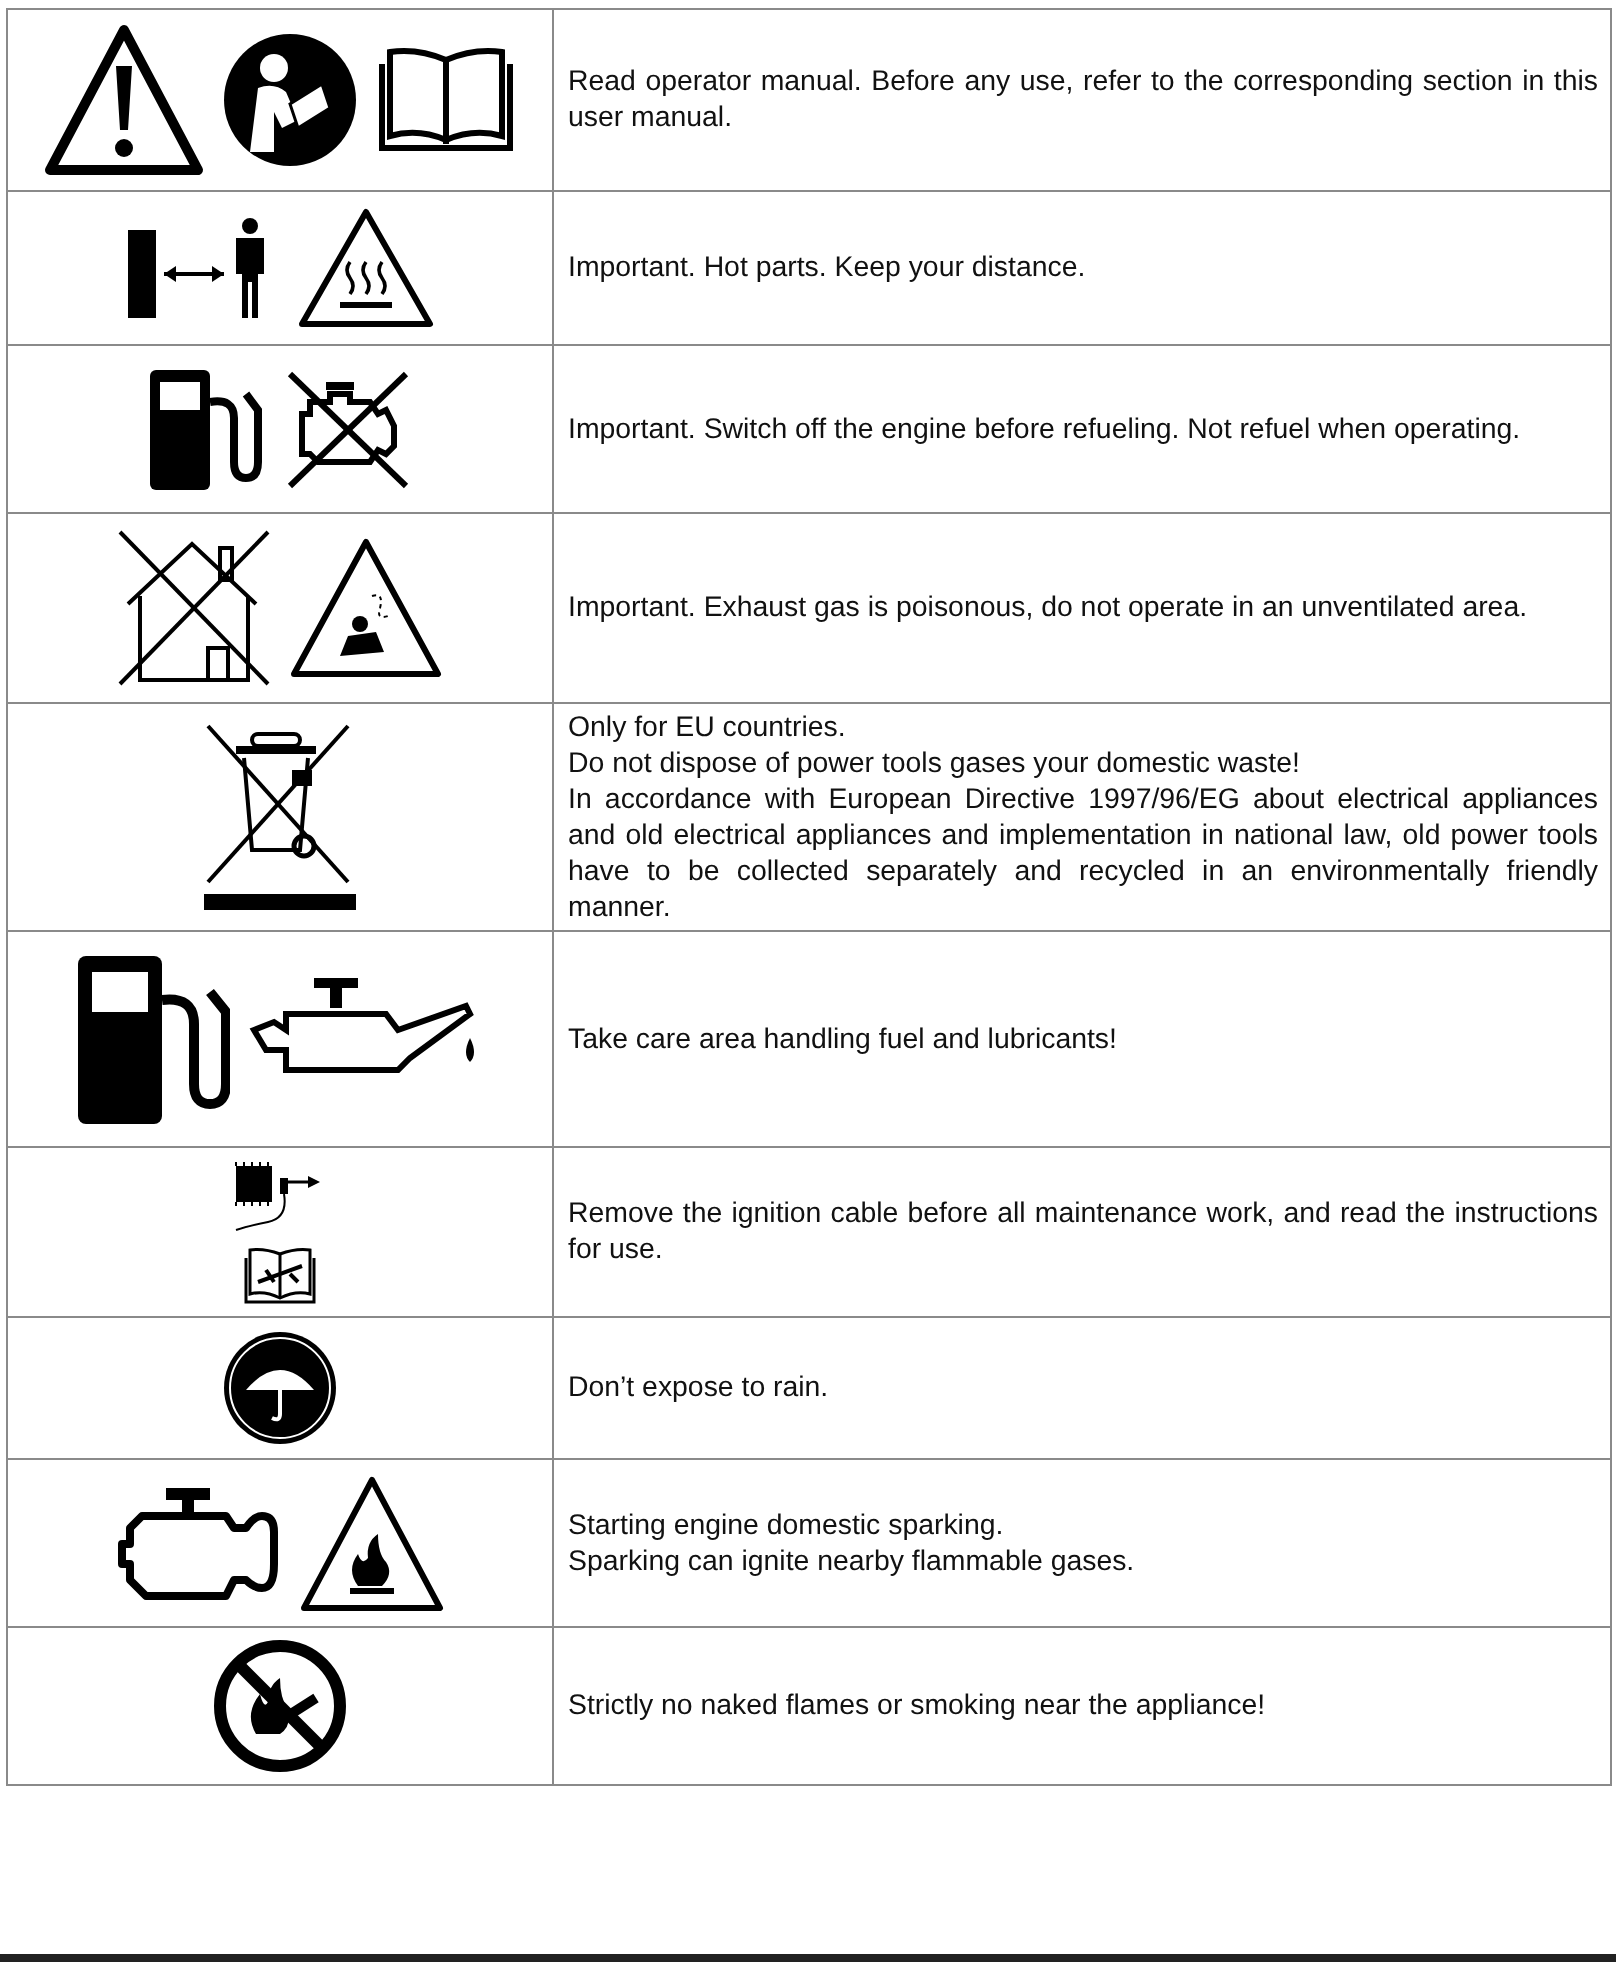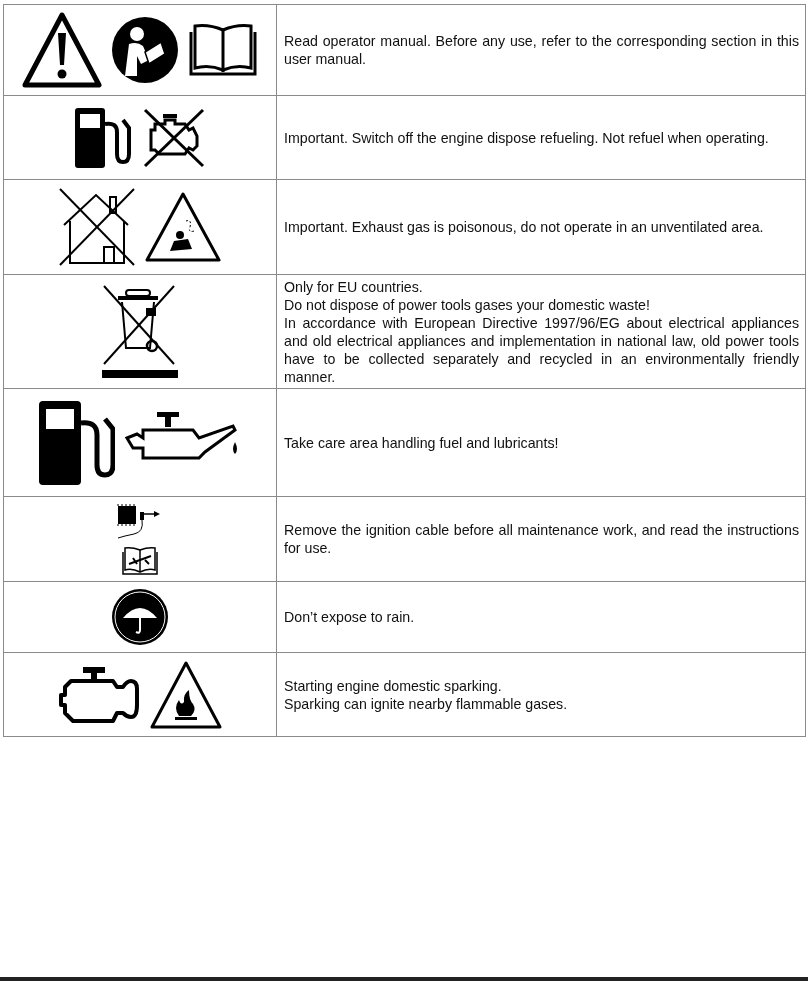--- a/index.html
+++ b/index.html
@@ -38,39 +38,60 @@
               <path d="M8 4 Q22 2 36 8 Q50 2 64 4 L64 46 Q50 42 36 48 Q22 42 8 46 Z" fill="none" stroke="#000" stroke-width="3"></path>
               <line x1="36" y1="8" x2="36" y2="50" stroke="#000" stroke-width="3"></line>
             </svg>
       </div>
     </td>
     <td class="text-cell">
       <span class="line">Read operator manual. Before any use, refer to the corresponding section in this user manual.</span>
     </td>
   </tr>
 
+  <tr style="height:77px">
+    <td class="icon-cell">
+      <div class="icons">
+        <svg width="78" height="54" viewBox="0 0 78 54">
+              <rect x="2" y="8" width="14" height="44" fill="#000"></rect>
+              <line x1="20" y1="30" x2="50" y2="30" stroke="#000" stroke-width="2"></line>
+              <path d="M20 30 L26 26 L26 34 Z M50 30 L44 26 L44 34 Z" fill="#000"></path>
+              <circle cx="63" cy="6" r="4" fill="#000"></circle>
+              <path d="M56 12 L70 12 L70 30 L67 30 L67 52 L64 52 L64 34 L62 34 L62 52 L59 52 L59 30 L56 30 Z" fill="#000"></path>
+            </svg>
+        <svg width="70" height="62" viewBox="0 0 70 62">
+              <path d="M35 3 L67 59 L3 59 Z" fill="none" stroke="#000" stroke-width="3" stroke-linejoin="round"></path>
+              <path d="M27 28 Q24 32 27 36 Q30 40 27 44 M35 28 Q32 32 35 36 Q38 40 35 44 M43 28 Q40 32 43 36 Q46 40 43 44" fill="none" stroke="#000" stroke-width="1.8"></path>
+              <rect x="22" y="48" width="26" height="3" fill="#000"></rect>
+            </svg>
+      </div>
+    </td>
+    <td class="text-cell">
+      <span class="line">Important. Hot parts. Keep your distance.</span>
+    </td>
+  </tr>
 
   <tr style="height:84px">
     <td class="icon-cell">
       <div class="icons">
         <svg width="60" height="64" viewBox="0 0 60 64">
               <rect x="2" y="2" width="30" height="60" rx="3" fill="#000"></rect>
               <rect x="7" y="8" width="20" height="14" fill="#fff"></rect>
               <path d="M32 18 Q44 16 44 26 L44 48 Q44 56 50 56 Q56 56 56 48 L56 22 L50 14" fill="none" stroke="#000" stroke-width="4"></path>
             </svg>
         <svg width="66" height="64" viewBox="0 0 66 64">
               <path d="M10 24 L14 24 L14 18 L24 18 L24 14 L34 14 L34 18 L44 18 L48 24 L52 22 L56 30 L56 40 L52 44 L48 42 L44 48 L18 48 L14 44 L10 44 Z" fill="none" stroke="#000" stroke-width="3"></path>
               <rect x="22" y="8" width="14" height="4" fill="#000"></rect>
               <line x1="4" y1="4" x2="62" y2="60" stroke="#000" stroke-width="3"></line>
               <line x1="62" y1="4" x2="4" y2="60" stroke="#000" stroke-width="3"></line>
             </svg>
       </div>
     </td>
     <td class="text-cell">
-      <span class="line">Important. Switch off the engine dispose refueling. Not refuel when operating.</span>
+      <span class="line">Important. Switch off the engine before refueling. Not refuel when operating.</span>
     </td>
   </tr>
 
   <tr style="height:95px">
     <td class="icon-cell">
       <div class="icons">
         <svg width="78" height="80" viewBox="0 0 78 80">
               <path d="M6 38 L38 8 L70 38" fill="none" stroke="#000" stroke-width="2"></path>
               <rect x="52" y="10" width="6" height="16" fill="none" stroke="#000" stroke-width="2"></rect>
               <path d="M12 34 L12 76 L66 76 L66 34" fill="none" stroke="#000" stroke-width="2"></path>
@@ -189,16 +210,31 @@
               <rect x="26" y="57" width="22" height="3" fill="#000"></rect>
             </svg>
       </div>
     </td>
     <td class="text-cell">
       <span class="line">Starting engine domestic sparking.</span>
       <span class="line">Sparking can ignite nearby flammable gases.</span>
     </td>
   </tr>
 
+  <tr style="height:79px">
+    <td class="icon-cell">
+      <div class="icons">
+        <svg width="68" height="68" viewBox="0 0 68 68">
+              <circle cx="34" cy="34" r="30" fill="none" stroke="#000" stroke-width="6"></circle>
+              <path d="M22 48 Q16 38 24 28 Q26 36 28 32 Q28 24 34 20 Q34 30 38 36 Q40 44 34 48 Z" fill="#000"></path>
+              <path d="M30 44 L52 30" stroke="#000" stroke-width="5"></path>
+              <line x1="13" y1="13" x2="55" y2="55" stroke="#000" stroke-width="6"></line>
+            </svg>
+      </div>
+    </td>
+    <td class="text-cell">
+      <span class="line">Strictly no naked flames or smoking near the appliance!</span>
+    </td>
+  </tr>
 </tbody>
   </table>
 
 <div class="bottom-bar"></div>
 
 </body></html>

